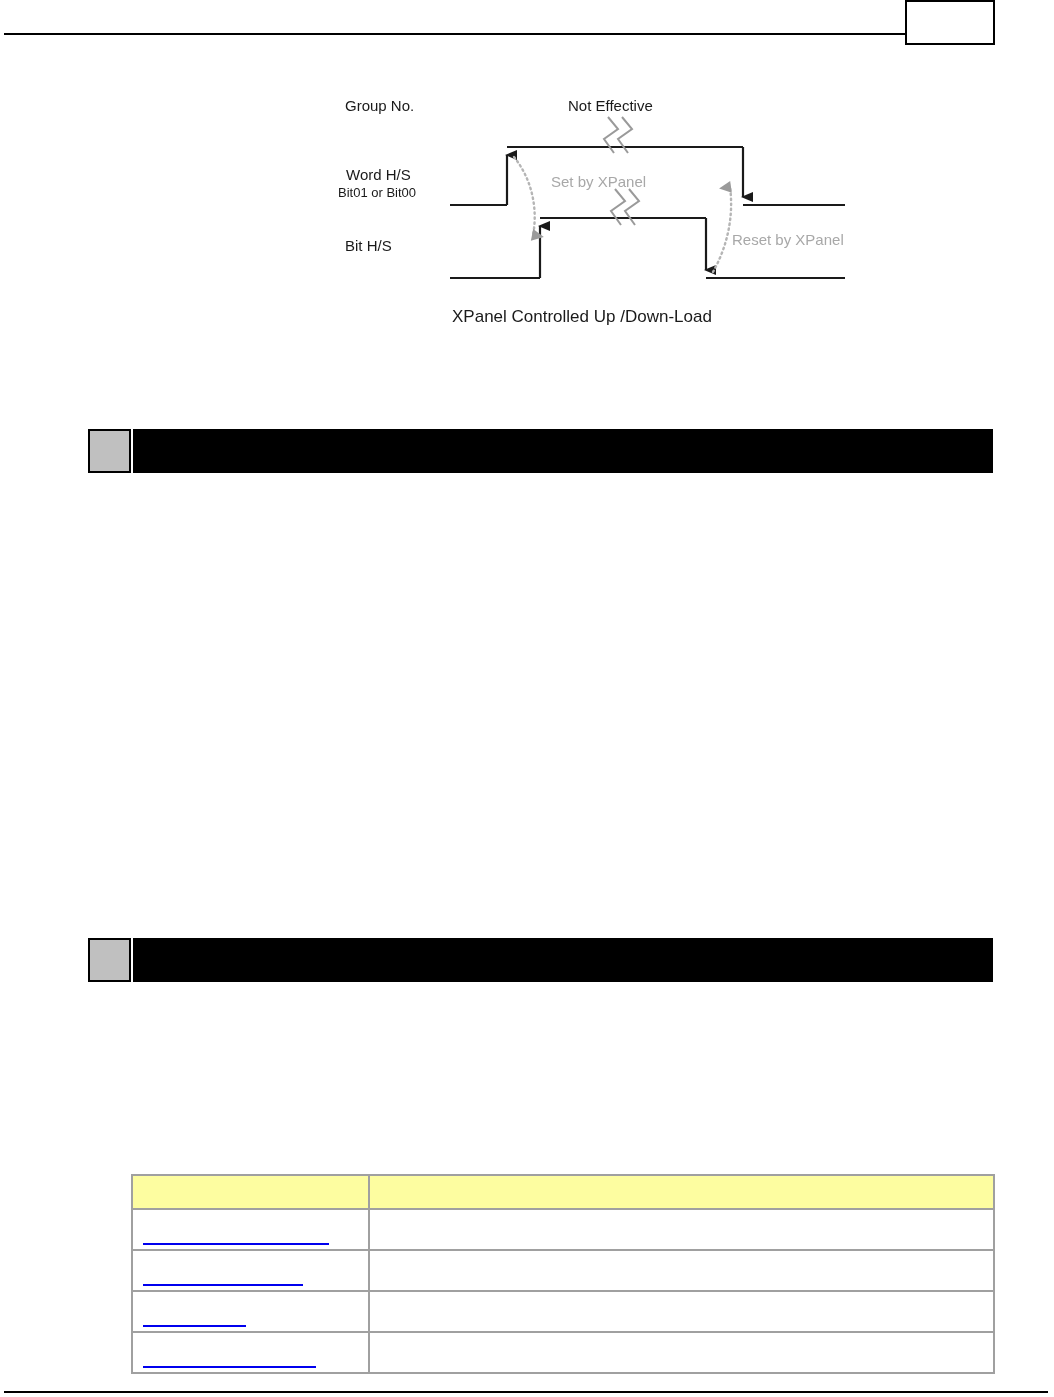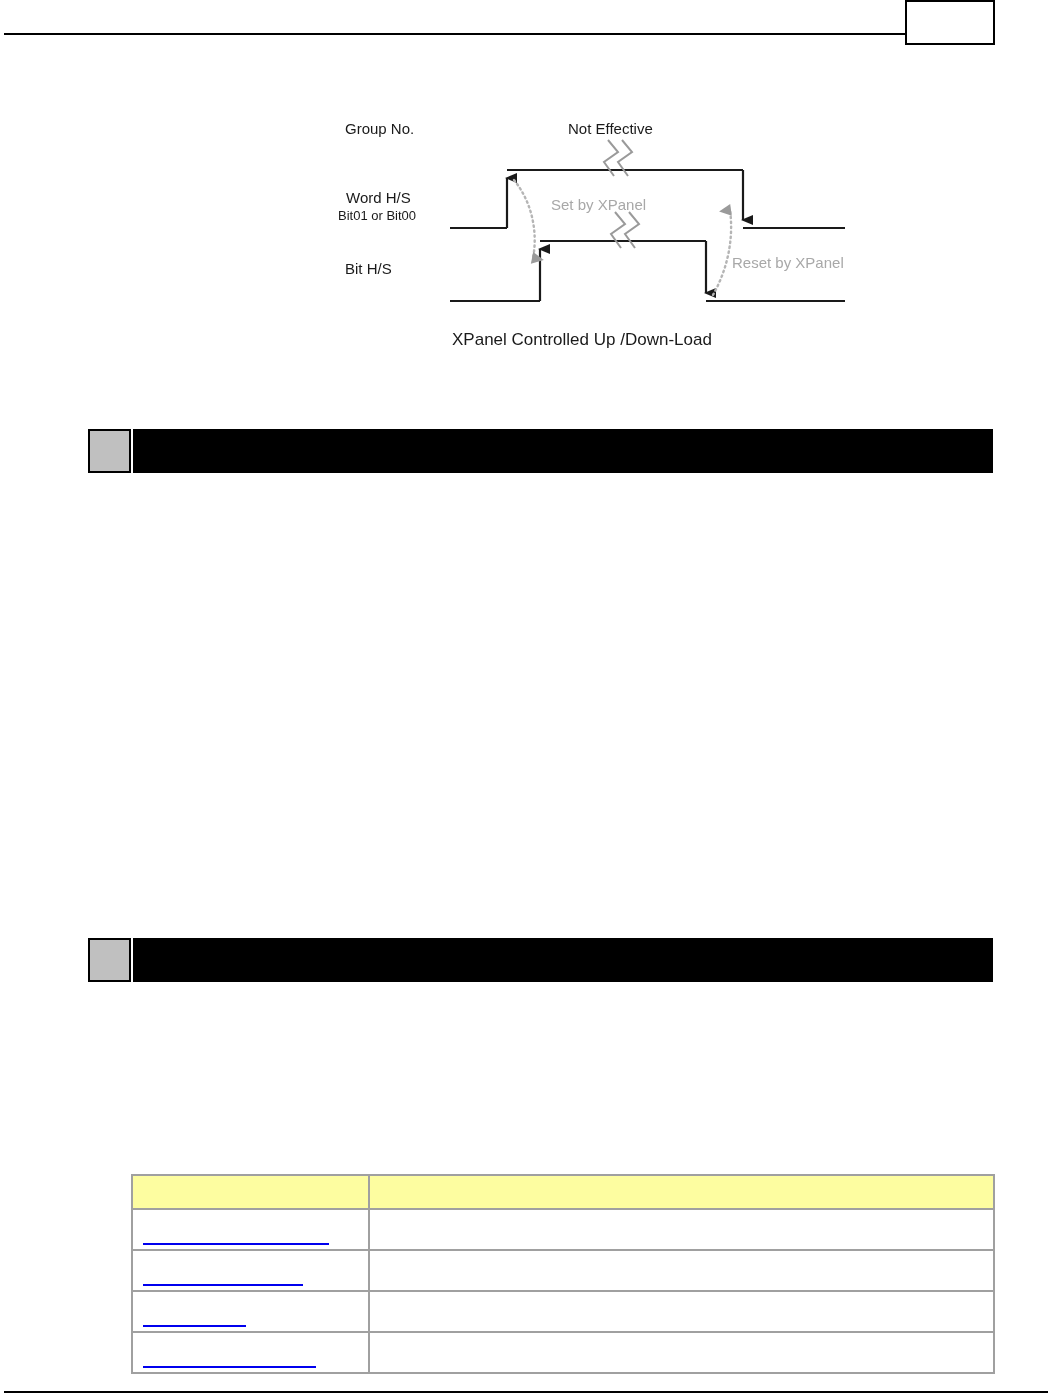--- a/index.html
+++ b/index.html
@@ -44,21 +44,21 @@
     color: #000000;
     display: flex;
     align-items: center;
     justify-content: center;
   }
 
   
   #diagram-figure {
     position: absolute;
     left: 300px;
-    top: 92px;
+    top: 69px;
     width: 600px;
     height: 280px;
   }
   #diagram-svg { display: block; }
 
   
   .section-heading {
     position: absolute;
     left: 88px;
     width: 907px;

